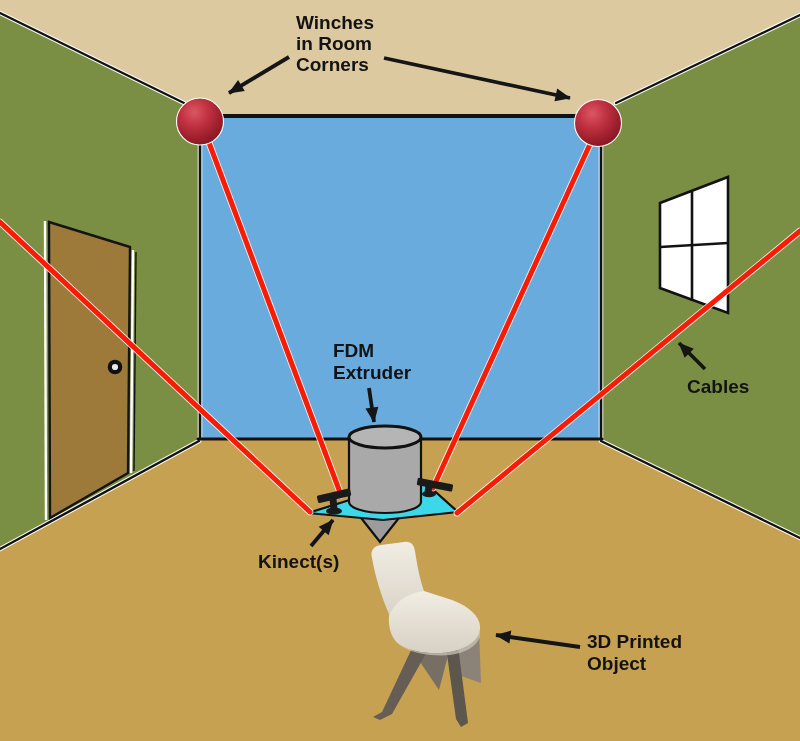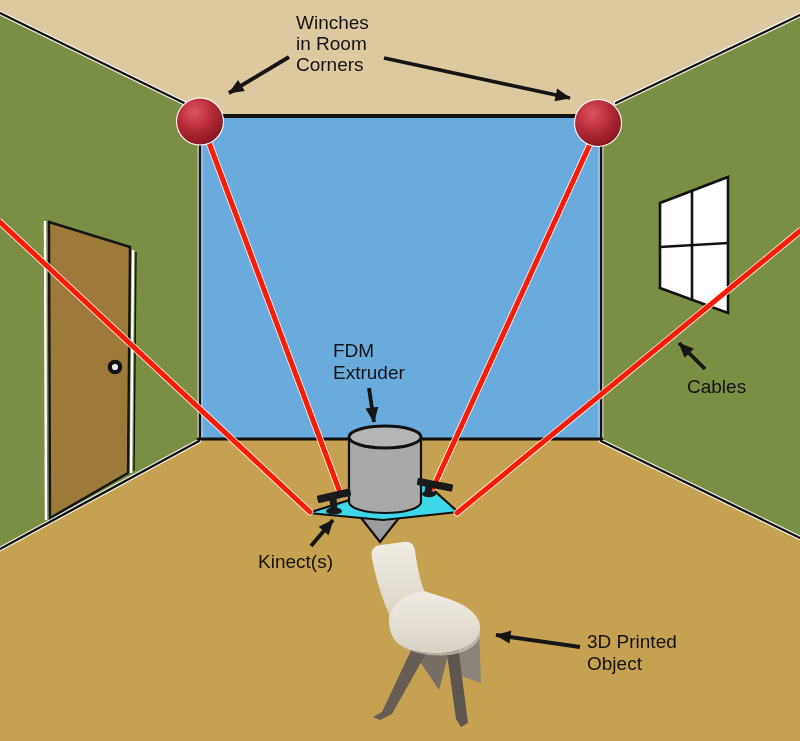--- a/index.html
+++ b/index.html
@@ -1,16 +1,16 @@
 <!DOCTYPE html>
 <html><head>
 <meta charset="utf-8">
 <style>
   html,body{margin:0;padding:0;background:#ffffff;}
-  .stage{width:800px;height:741px;position:relative;overflow:hidden;}
+  .stage{width:800px;height:741px;position:relative;overflow:hidden;font-weight:bold;}
   svg{display:block;}
   text{font-family:"Liberation Sans","DejaVu Sans",sans-serif;font-size:19px;fill:#131313;}
 </style>
 </head>
 <body>
 
 <div class="stage">
 <svg width="800" height="741" viewBox="0 0 800 741">
   <defs>
     <radialGradient id="winchGrad" cx="0.38" cy="0.30" r="0.80">

